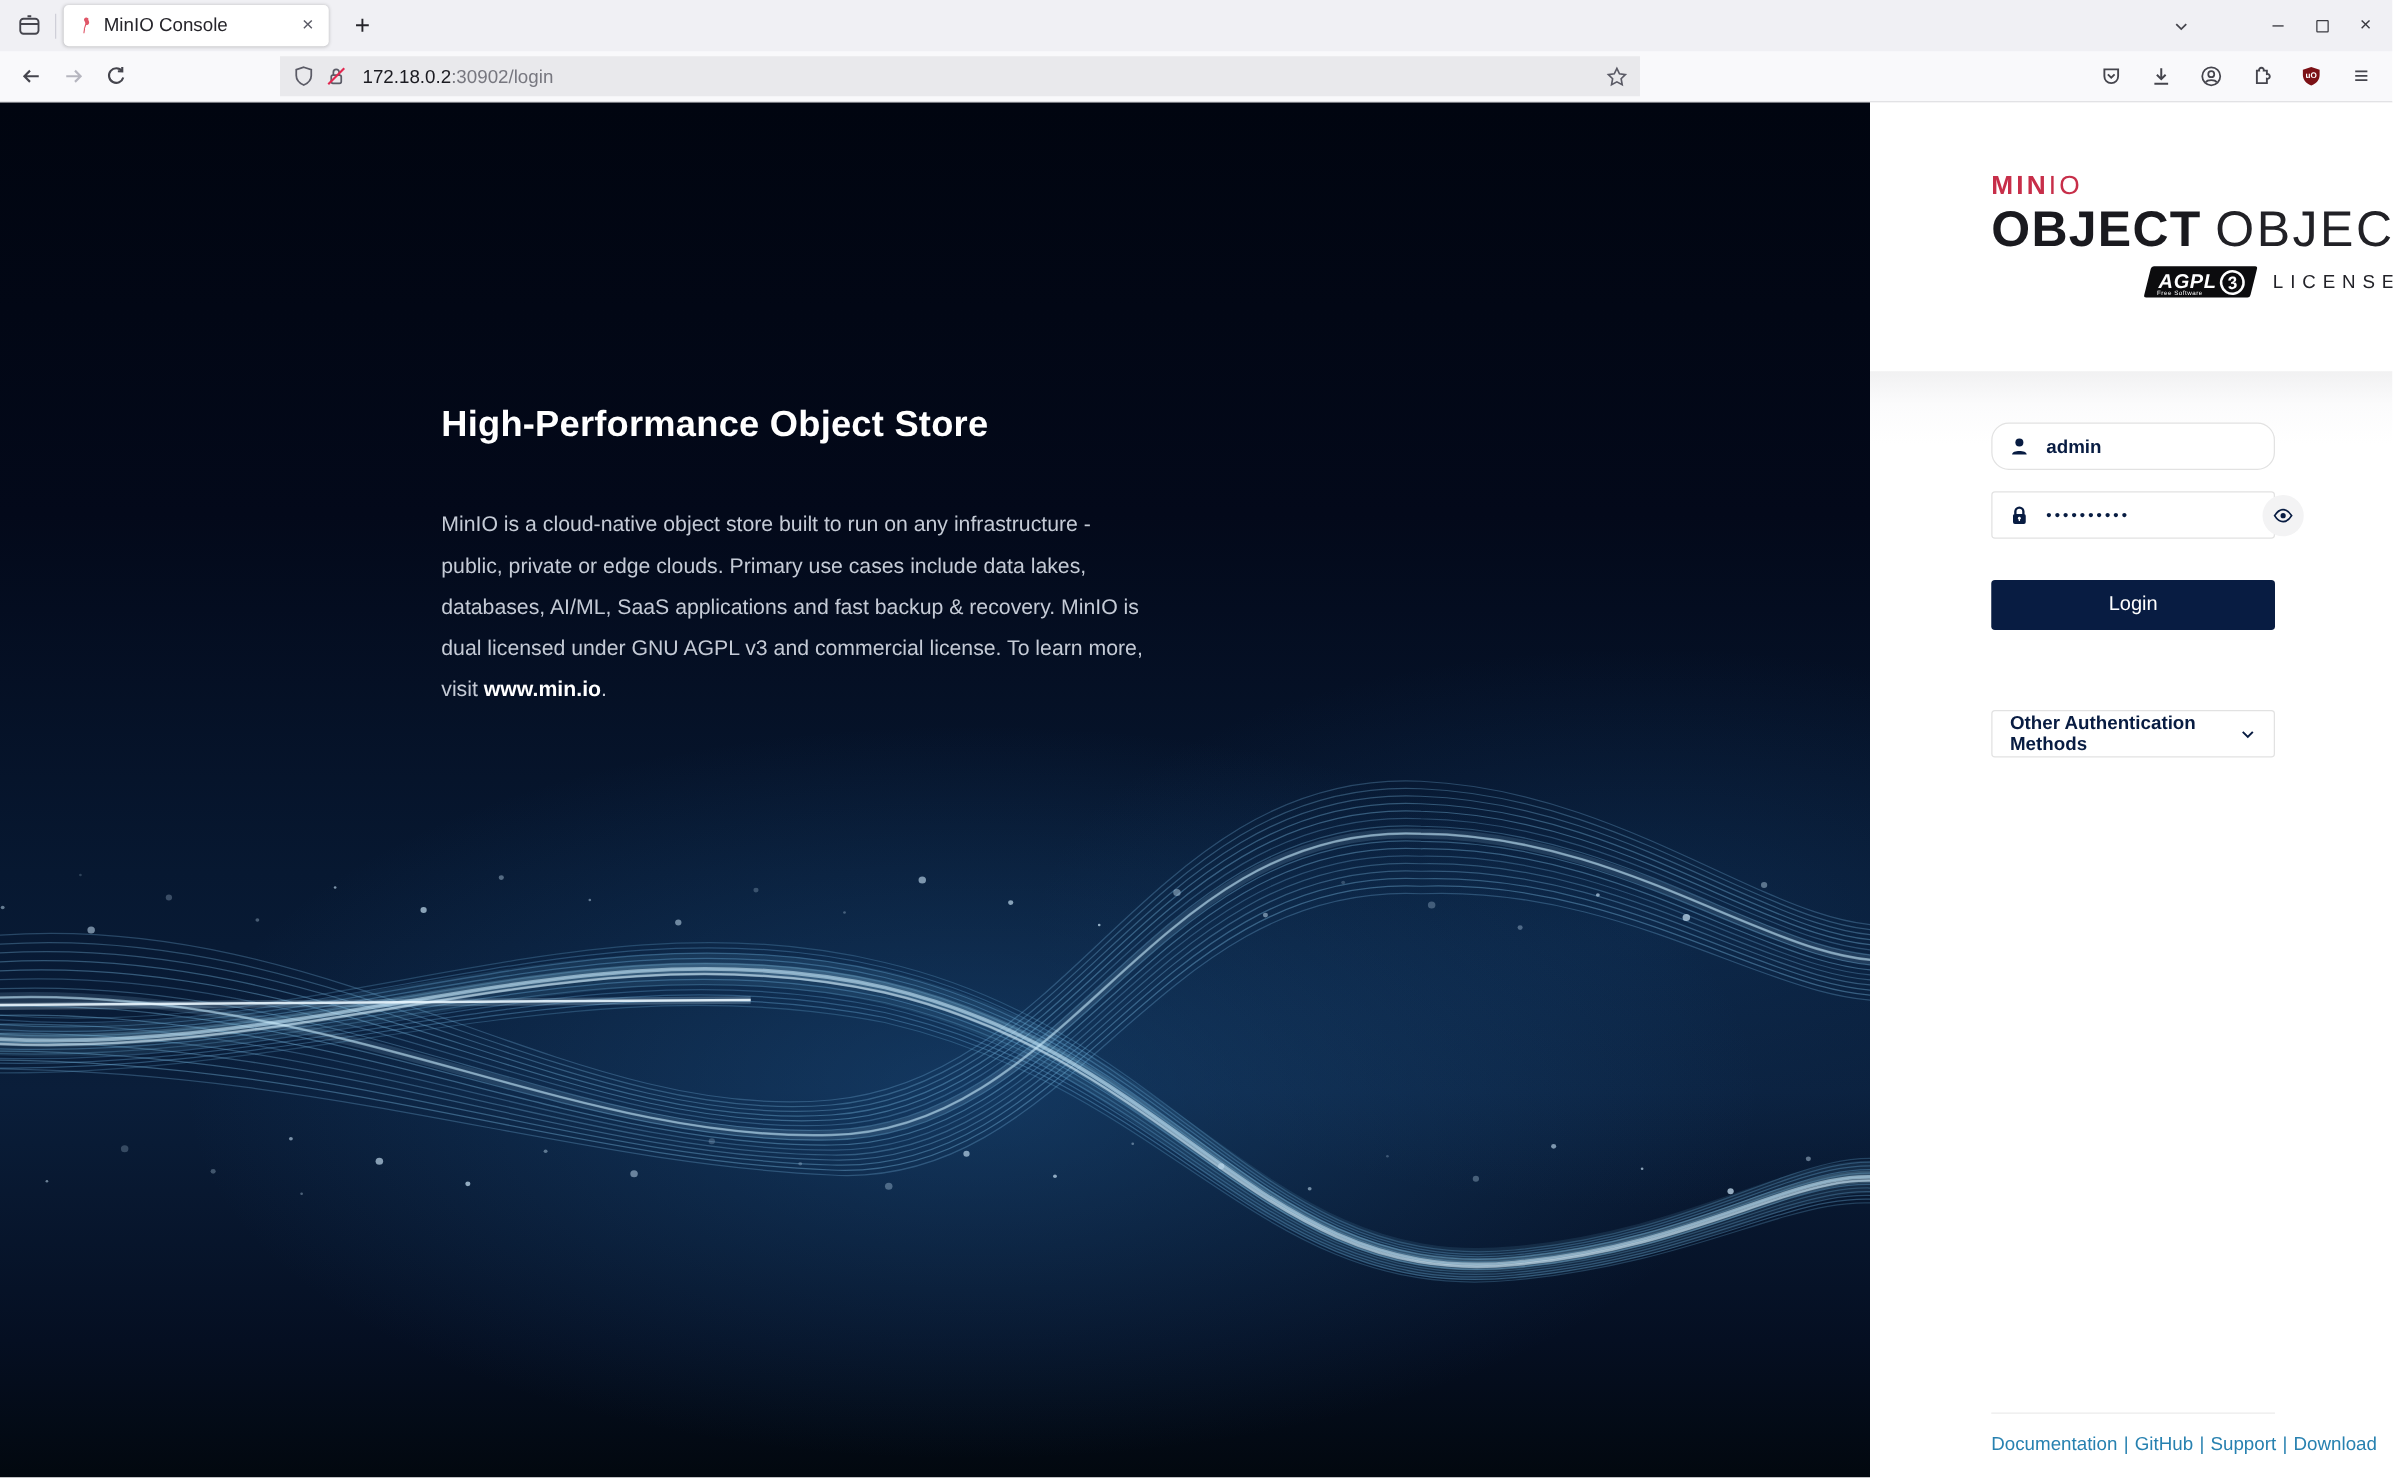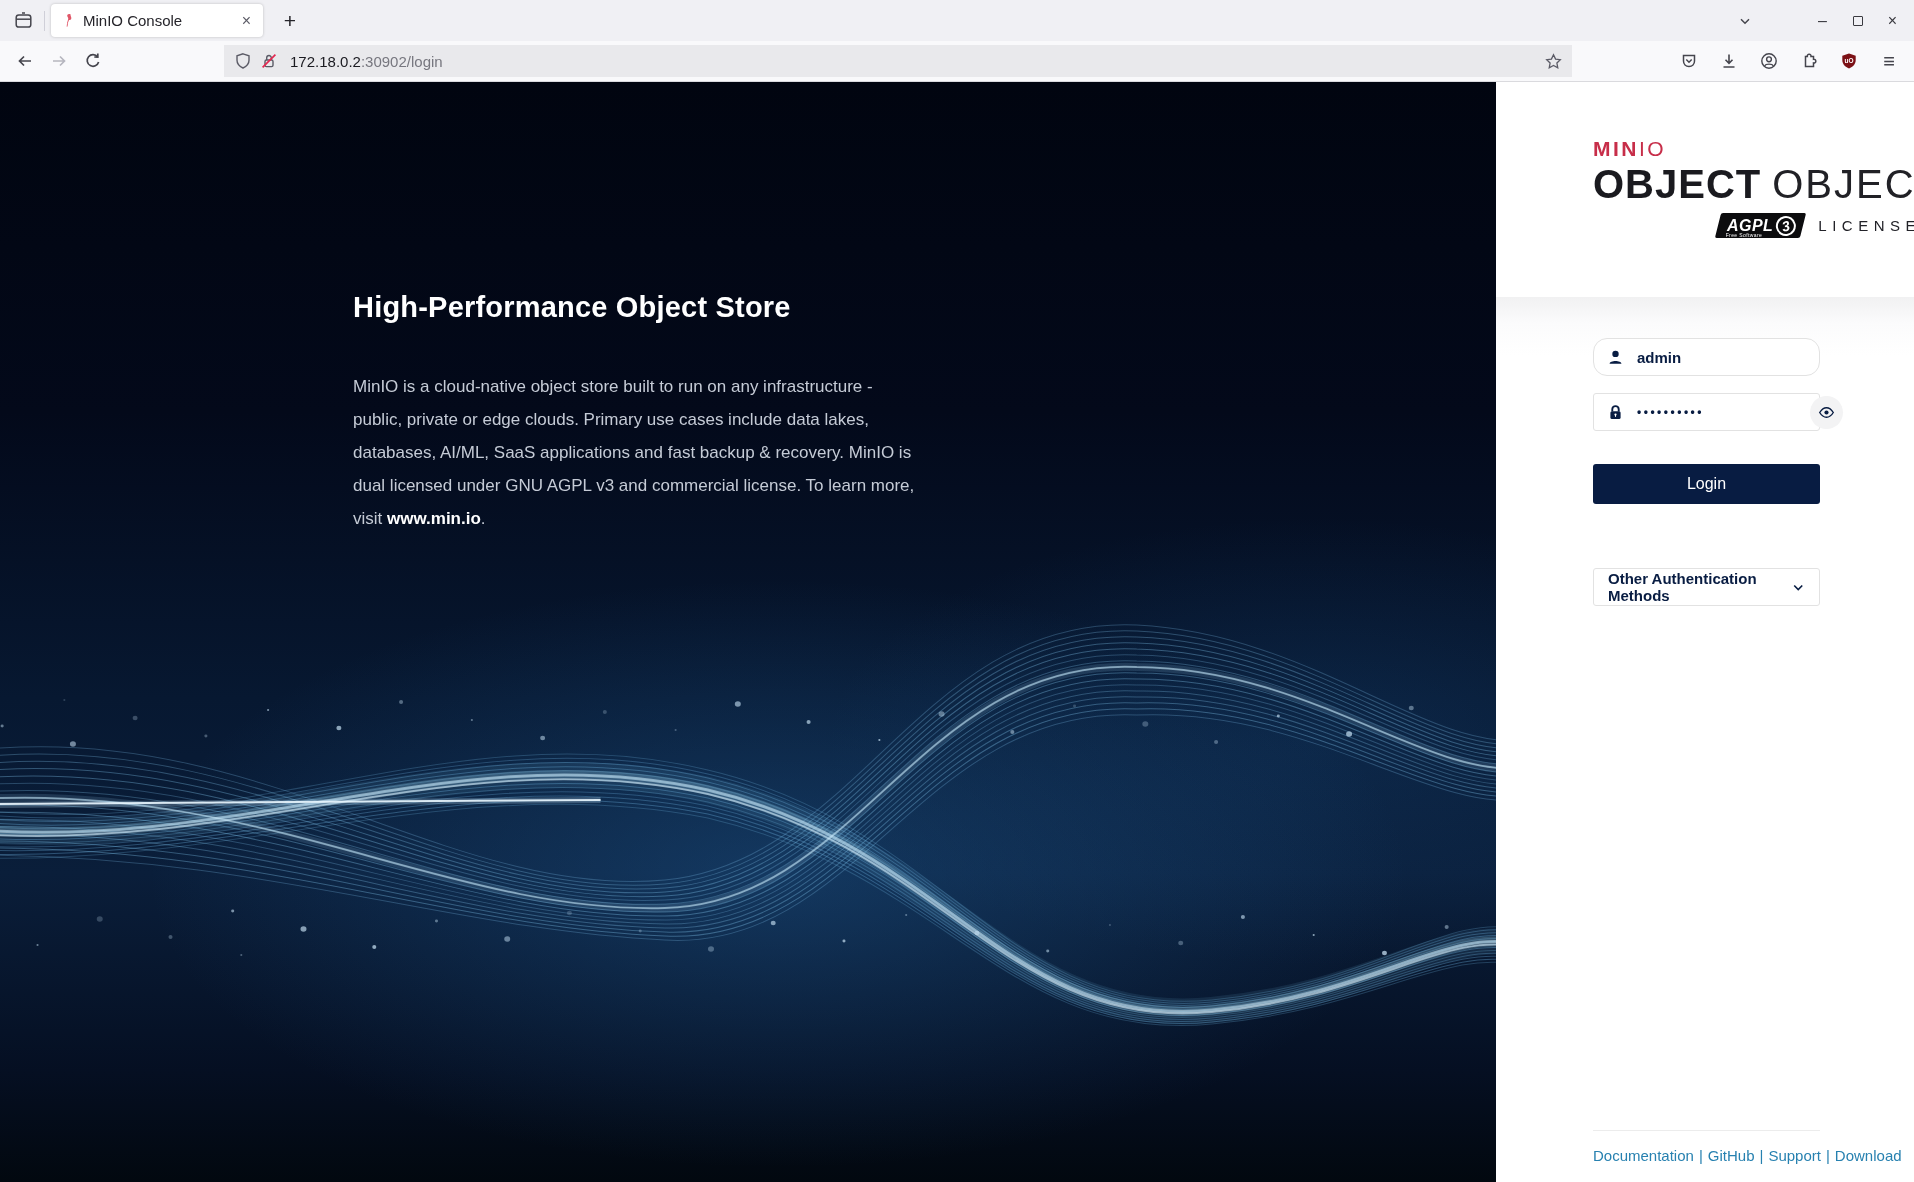--- a/index.html
+++ b/index.html
@@ -17,39 +17,39 @@
   .tabbar-spacer { flex:1; }
   .iconbtn { width:32px; height:30px; display:flex; align-items:center; justify-content:center; color:#45454d; border-radius:4px; }
   .tabs-chevron { margin-right:44px; }
   .win-controls { display:flex; margin-right:4px; }
   .win-controls .iconbtn { width:35px; font-size:16px; color:#3a3a40; }
   .restore-sq { width:10px; height:10px; border:1.4px solid #3a3a40; border-radius:1px; display:block; }
 
   .toolbar { height:41px; background:#f9f9fb; border-bottom:1px solid #dadade; display:flex; align-items:center; padding:0 8px; }
   .nav-btn { width:34px; height:32px; display:flex; align-items:center; justify-content:center; color:#45454d; border-radius:4px; }
   .nav-btn.disabled { color:#b6b6bf; }
-  .urlbar { margin-left:114px; width:1348px; height:32px; background:#e9e9ec; border-radius:0; display:flex; align-items:center; padding:0 10px; gap:8px; }
+  .urlbar { margin-left:114px; width:1088px; height:32px; background:#e9e9ec; border-radius:0; display:flex; align-items:center; padding:0 10px; gap:8px; }
   .url-text { font-size:15px; margin-left:4px; flex:1; white-space:nowrap; }
   .url-host { color:#1b1b21; }
   .url-path { color:#77777f; }
   .urlbar .star { color:#5b5b66; display:flex; }
   .toolbar-right { margin-left:auto; display:flex; align-items:center; gap:6px; }
   .toolbar-right .iconbtn { width:34px; height:32px; color:#45454d; }
 
   
   .content { display:flex; height:1100px; }
 
   .hero { flex:1; position:relative; overflow:hidden;
     background:
       radial-gradient(900px 420px at 52% 72%, rgba(38,108,172,.34), rgba(38,108,172,0) 70%),
       radial-gradient(700px 320px at 88% 60%, rgba(30,90,150,.22), rgba(30,90,150,0) 70%),
       linear-gradient(180deg,#010510 0%,#03091a 30%,#071831 56%,#0a1e3a 72%,#050f22 90%,#02080f 100%); }
   .hero svg.waves { position:absolute; left:0; top:518px; width:100%; height:560px; }
   .hero-text { position:absolute; left:353px; top:209px; width:562px; }
-  .hero-text h1 { color:#ffffff; font-size:29px; font-weight:800; letter-spacing:.2px; }
+  .hero-text h1 { color:#ffffff; font-size:29px; font-weight:800; letter-spacing:.2px;margin-top:33px; }
   .hero-text p { margin-top:46px; color:#c5cbd6; font-size:17px; line-height:33px; }
   .minio-link { color:#ffffff; font-weight:bold; text-decoration:none; }
 
   .login-panel { width:418px; background:#fff; display:flex; flex-direction:column; }
   .logo-block { height:215px; padding:56px 0 0 97px; }
   .brand-minio { color:#C72E49; font-size:21px; letter-spacing:2.5px; line-height:1; }
   .brand-minio .min { font-weight:800; }
   .brand-minio .io { font-weight:400; }
   .brand-object { margin-top:5px; font-size:40px; line-height:1; color:#1a1a1f; display:flex; gap:11px; width:328px; }
   .brand-object .obj { font-weight:700; letter-spacing:1px; }

